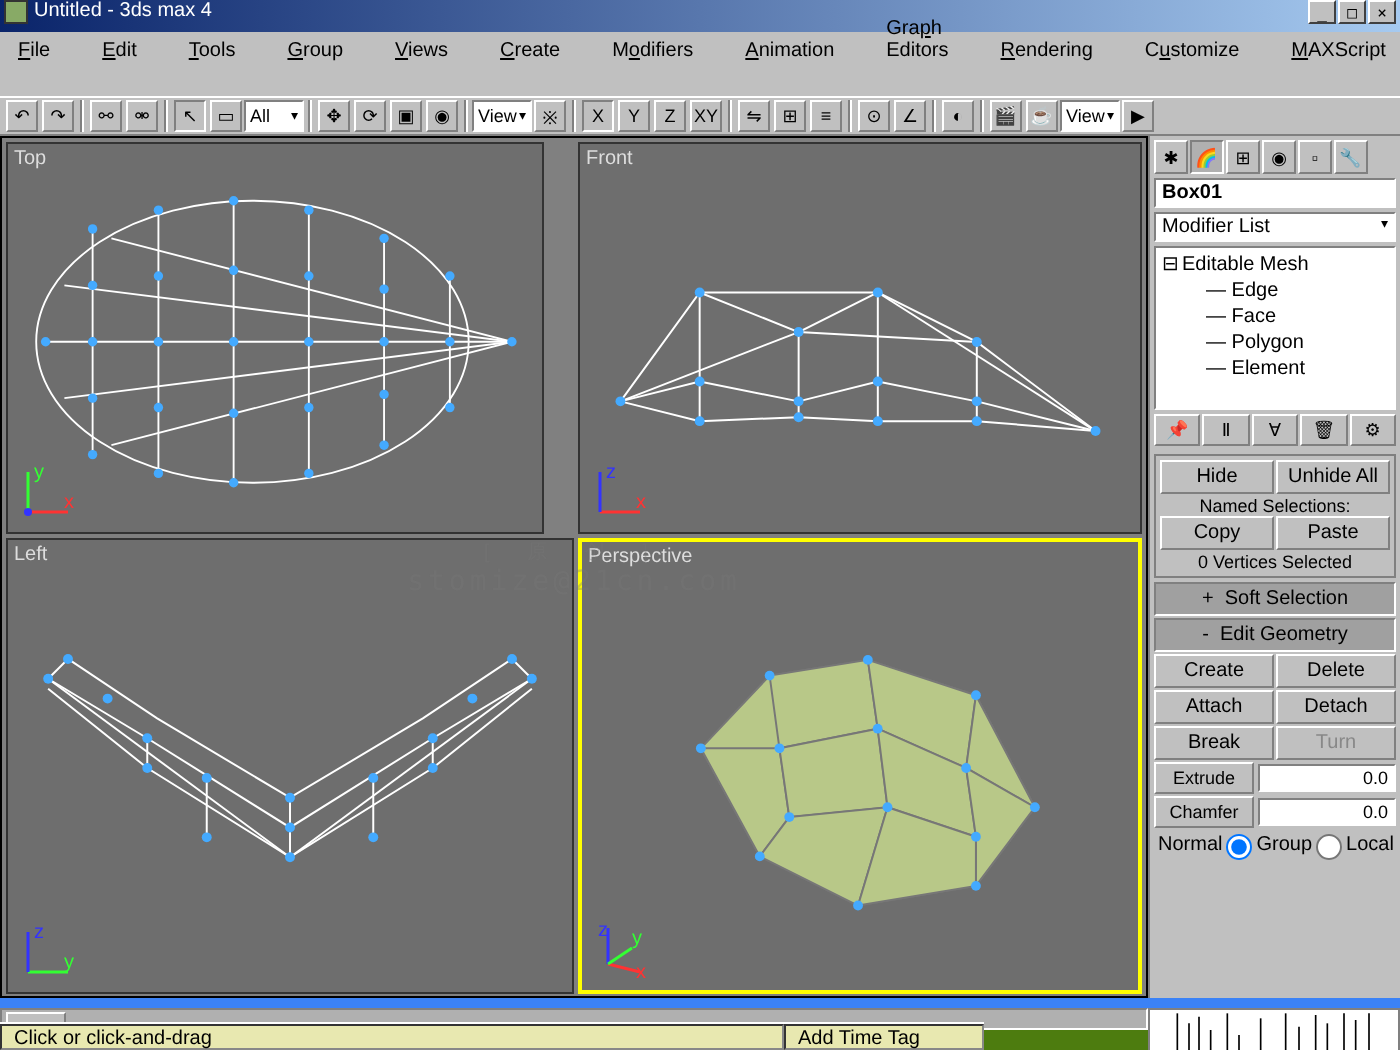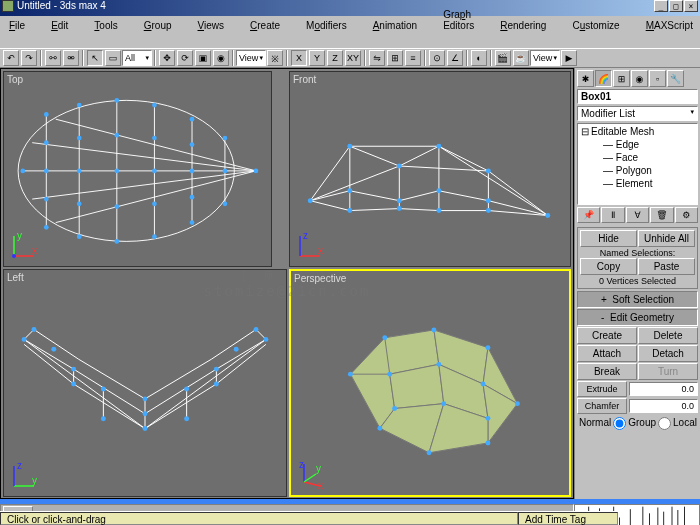--- a/index.html
+++ b/index.html
@@ -437,16 +437,16 @@
           <line x1="88" y1="3" x2="88" y2="40"></line>
           <line x1="95" y1="8" x2="95" y2="40"></line>
           <line x1="105" y1="2" x2="105" y2="40"></line>
           <line x1="112" y1="6" x2="112" y2="40"></line>
           <line x1="120" y1="2" x2="120" y2="40"></line>
     </g>
       </svg>
   </div>
 </div>
 
-<div style="position:absolute;bottom:0;left:0;width:618px;height:14px;background:#c0c0c0;display:flex;font-size:9px;border-top:1px solid #fff">
+<div style="position:absolute;bottom:0;left:0;width:492px;height:14px;background:#c0c0c0;display:flex;font-size:9px;border-top:1px solid #fff">
   <div style="flex:1;padding:1px 6px;background:#e8e8b0;border:1px inset #888">Click or click-and-drag</div>
   <div style="width:100px;padding:1px 6px;background:#e8e8b0;border:1px inset #888">Add Time Tag</div>
 </div>
 
 </body></html>

